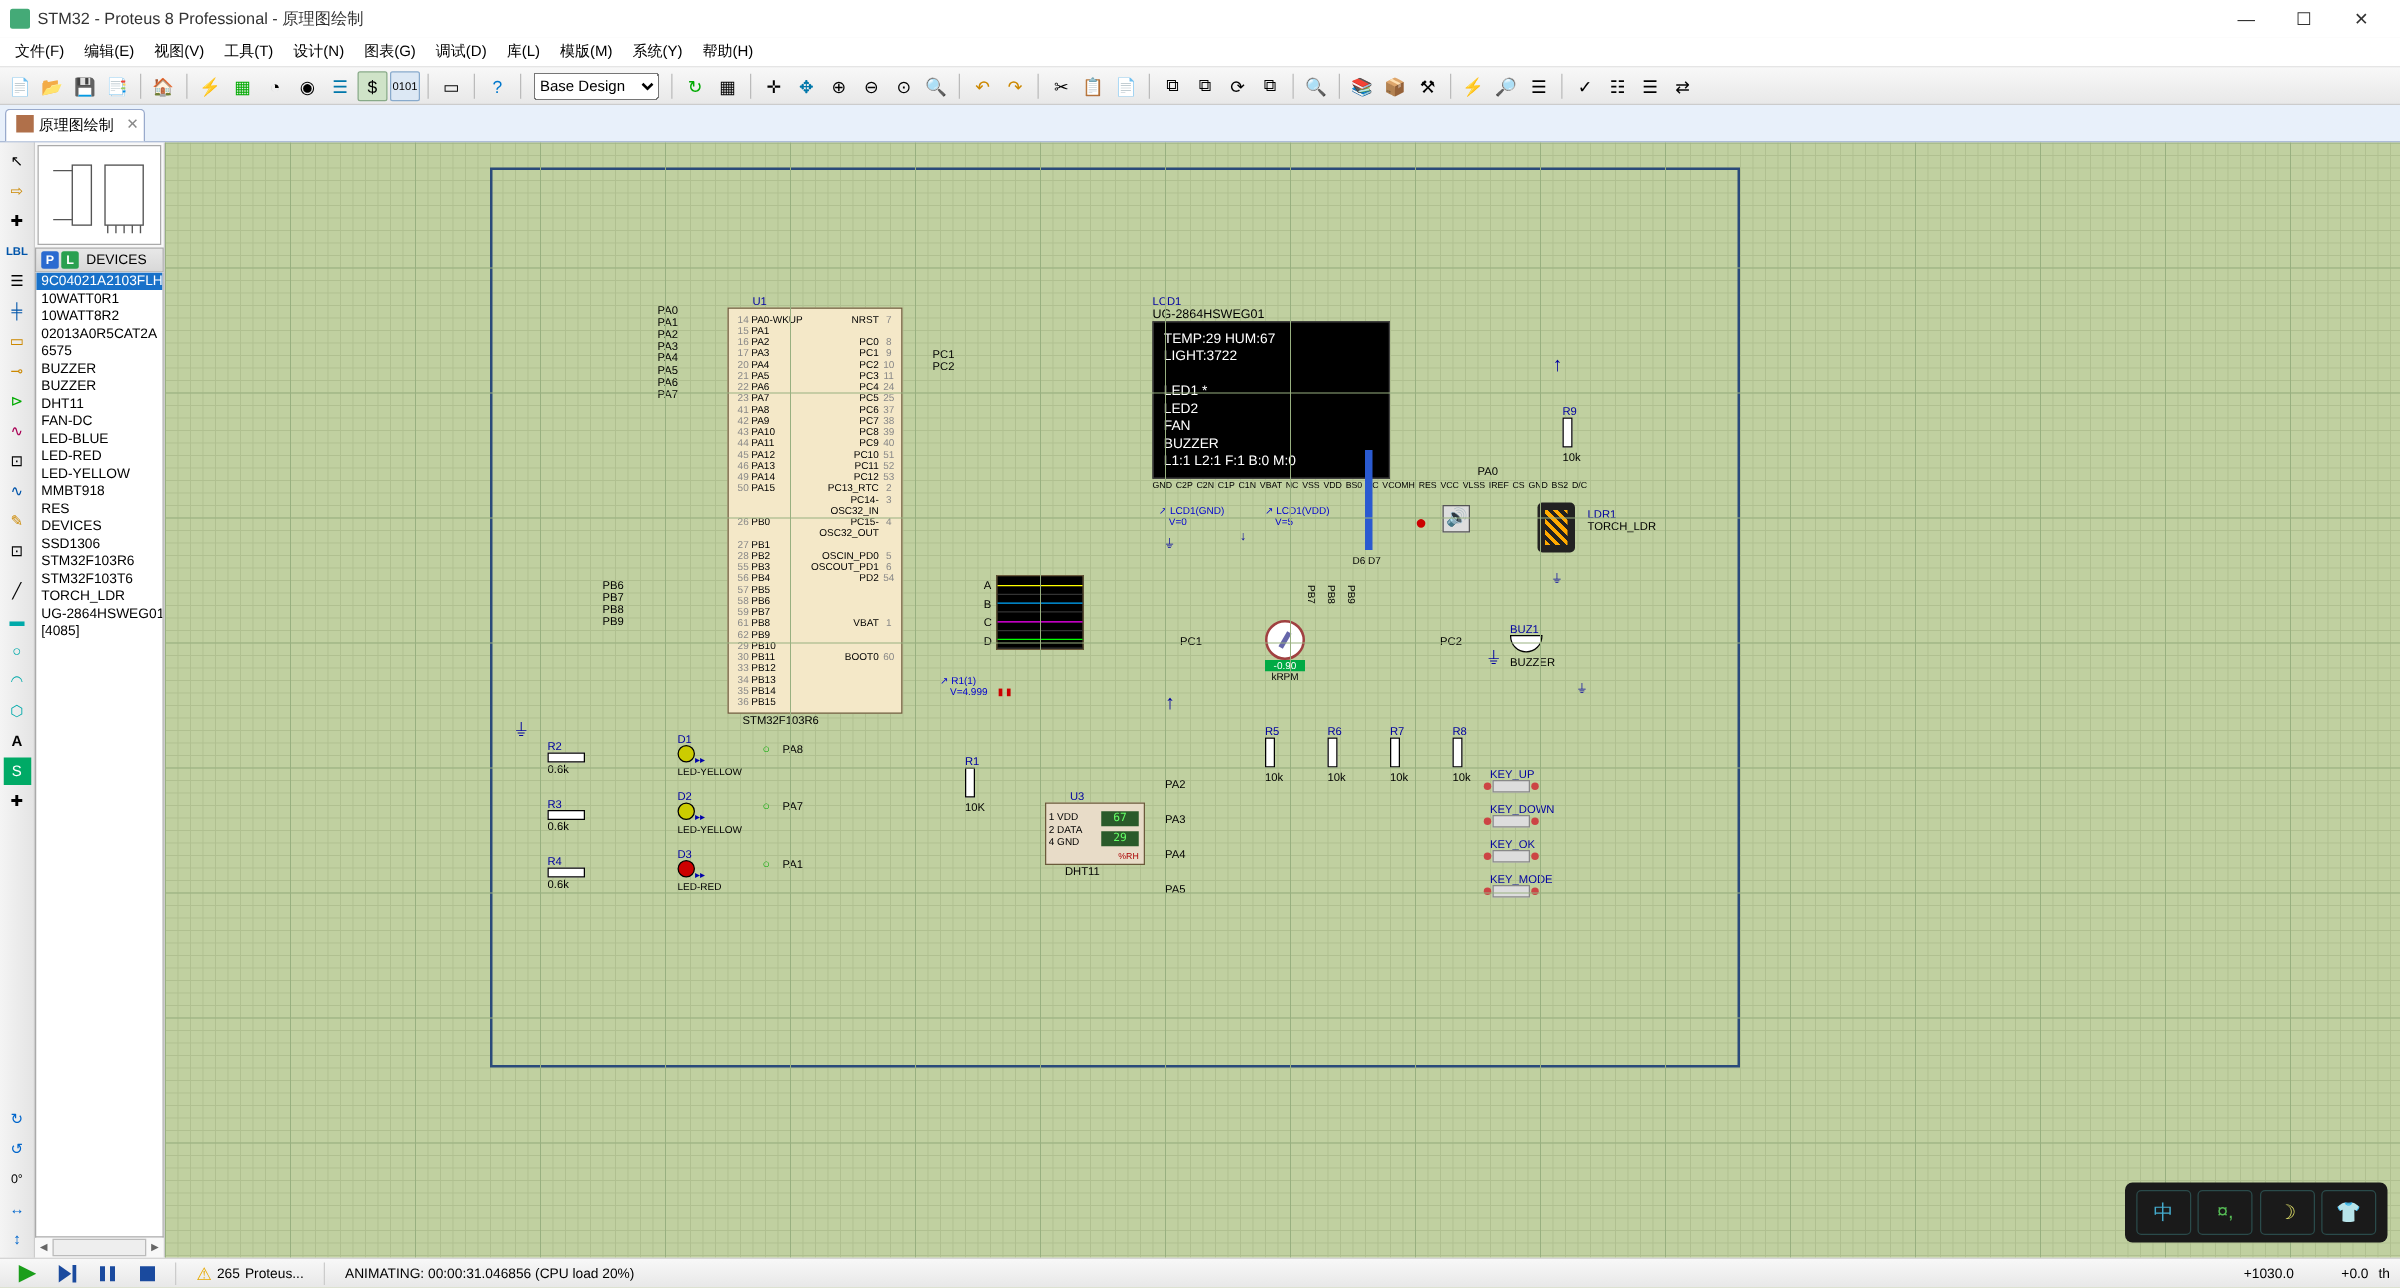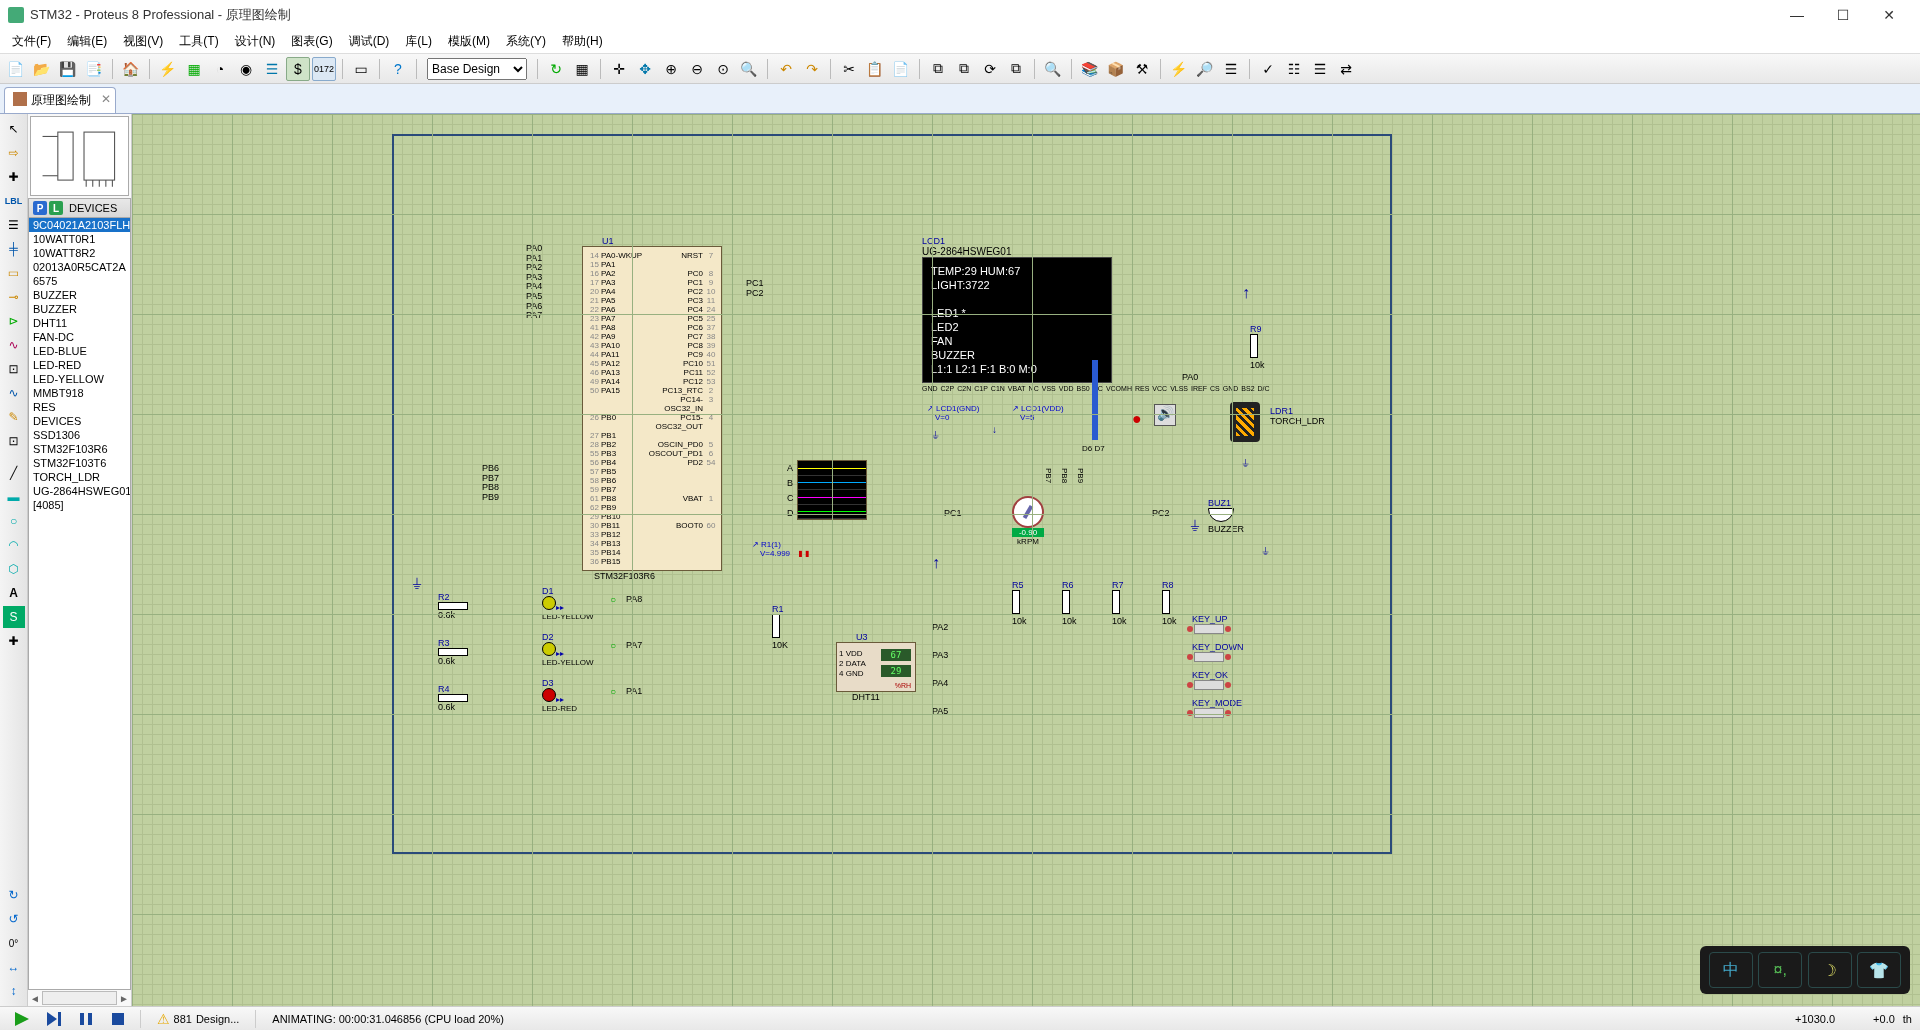--- a/index.html
+++ b/index.html
@@ -125,21 +125,21 @@
   <div class="tbtn">📑</div>
   <div class="sep"></div>
   <div class="tbtn">🏠</div>
   <div class="sep"></div>
   <div class="tbtn" style="color:#c04000">⚡</div>
   <div class="tbtn" style="color:#0a0">▦</div>
   <div class="tbtn">◔</div>
   <div class="tbtn">◉</div>
   <div class="tbtn" style="color:#07a">☰</div>
   <div class="tbtn" style="background:#cfe3c8;border:1px solid #8a8">$</div>
-  <div class="tbtn" style="background:#dce8f4;border:1px solid #8ac;font-size:9px">0172</div>
+  <div class="tbtn" style="background:#dce8f4;border:1px solid #8ac;font-size:9px">0101</div>
   <div class="sep"></div>
   <div class="tbtn">▭</div>
   <div class="sep"></div>
   <div class="tbtn" style="color:#07c">?</div>
   <div class="sep"></div>
   <select><option>Base Design</option></select>
   <div class="sep"></div>
   <div class="tbtn" style="color:#0a0">↻</div>
   <div class="tbtn">▦</div>
   <div class="sep"></div>
@@ -750,22 +750,22 @@
       </svg>
     </div>
   <div class="runbtn">
       <svg width="16" height="16">
         <rect x="2" y="2" width="12" height="12" fill="#1a4a9e"></rect>
       </svg>
     </div>
   <div class="sep2"></div>
   <div class="status">
     <span style="color:#e6a800;font-size:14px">⚠</span>
-    <span>881</span>
-    <span>Design...</span>
+    <span>265</span>
+    <span>Proteus...</span>
   </div>
   <div class="sep2"></div>
   <div class="status">
     <span>ANIMATING: 00:00:31.046856 (CPU load 20%)</span>
   </div>
   <div class="spacer"></div>
   <span>+1030.0</span>
   <span style="width:30px"></span>
   <span>+0.0</span>
   <span style="margin-left:4px">th</span>

